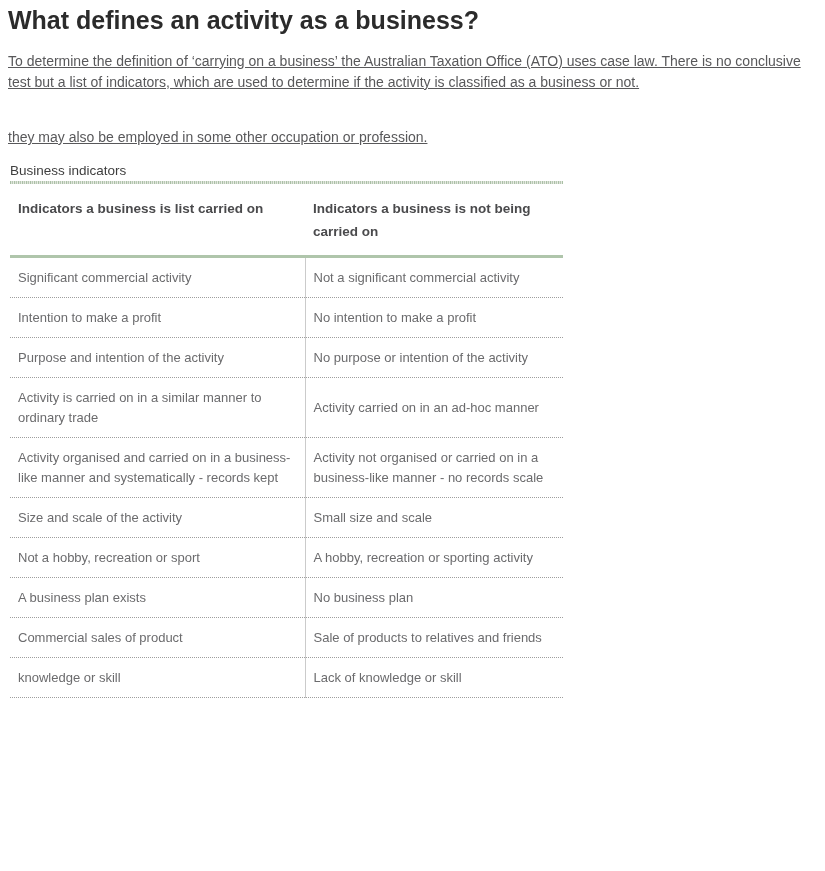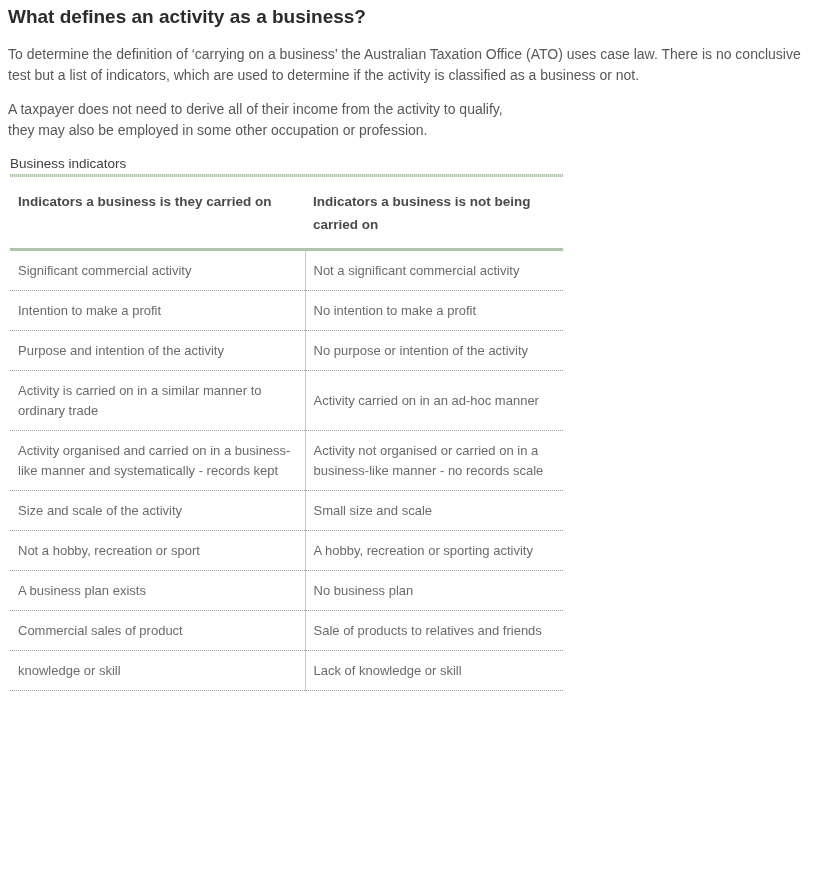--- a/index.html
+++ b/index.html
@@ -7,32 +7,33 @@
     width: 825px;
     height: 871px;
     overflow: hidden;
     background: #ffffff;
     font-family: "Liberation Sans", "DejaVu Sans", sans-serif;
   }
   .page {
     padding: 5px 6px 0 8px;
   }
   h1.page-title {
-    font-size: 19px;
+    font-size: 25px;
     font-weight: bold;
     color: #2b2b2b;
     letter-spacing: 0;
     margin: 1px 0 16px 0;
   }
   p.body-text {
     font-size: 14px;
     line-height: 21px;
     color: #58585a;
     margin: 0 0 13px 0;
     max-width: 812px;
+    text-decoration: underline;
   }
   .table-caption {
     font-size: 13.5px;
     color: #3e3e3e;
     margin: 15px 0 3px 2px;
     width: 553px;
   }
   .speckle-rule {
     width: 553px;
     height: 3px;
@@ -72,34 +73,34 @@
 </style>
 </head>
 <body>
 
 <div class="page">
 
   <h1 class="page-title">What defines an activity as a business?</h1>
 
   <p class="body-text">To determine the definition of ‘carrying on a business’ the Australian Taxation Office (ATO) uses case law. There is no conclusive test but a list of indicators, which are used to determine if the activity is classified as a business or not.</p>
 
-  <p class="body-text"><span>A taxpayer does not need to derive all of their income from the activity to qualify,</span><br><span>they may also be employed in some other occupation or profession.</span></p>
+  <p class="body-text"><br><span>they may also be employed in some other occupation or profession.</span></p>
 
   <div class="table-caption">Business indicators</div>
 
   <div class="speckle-rule"></div>
 
   <table class="indicator-table">
     <colgroup>
       <col class="col-1">
       <col class="col-2">
     </colgroup>
     <thead>
       <tr>
-        <th>Indicators a business is they carried on</th>
+        <th>Indicators a business is list carried on</th>
         <th>Indicators a business is not being carried on</th>
       </tr>
     </thead>
     <tbody>
         <tr>
           <td>Significant commercial activity</td>
           <td>Not a significant commercial activity</td>
         </tr>
         <tr>
           <td>Intention to make a profit</td>

